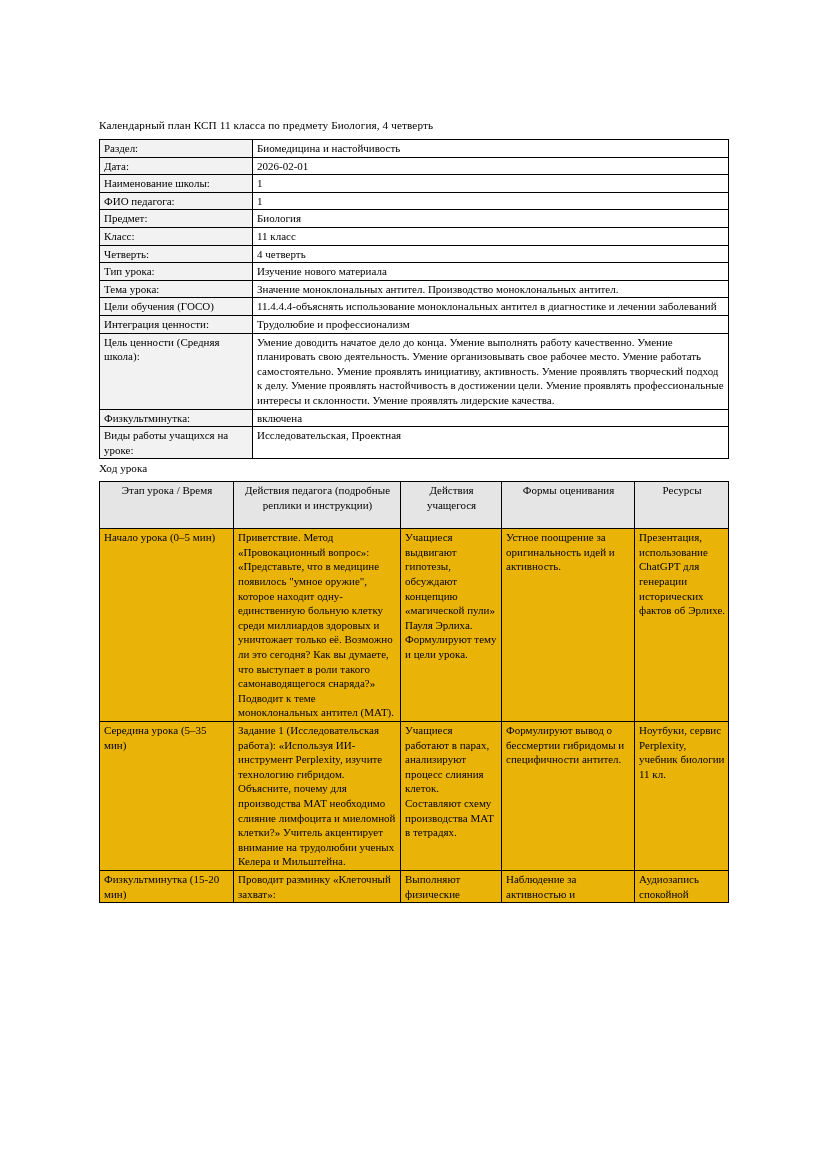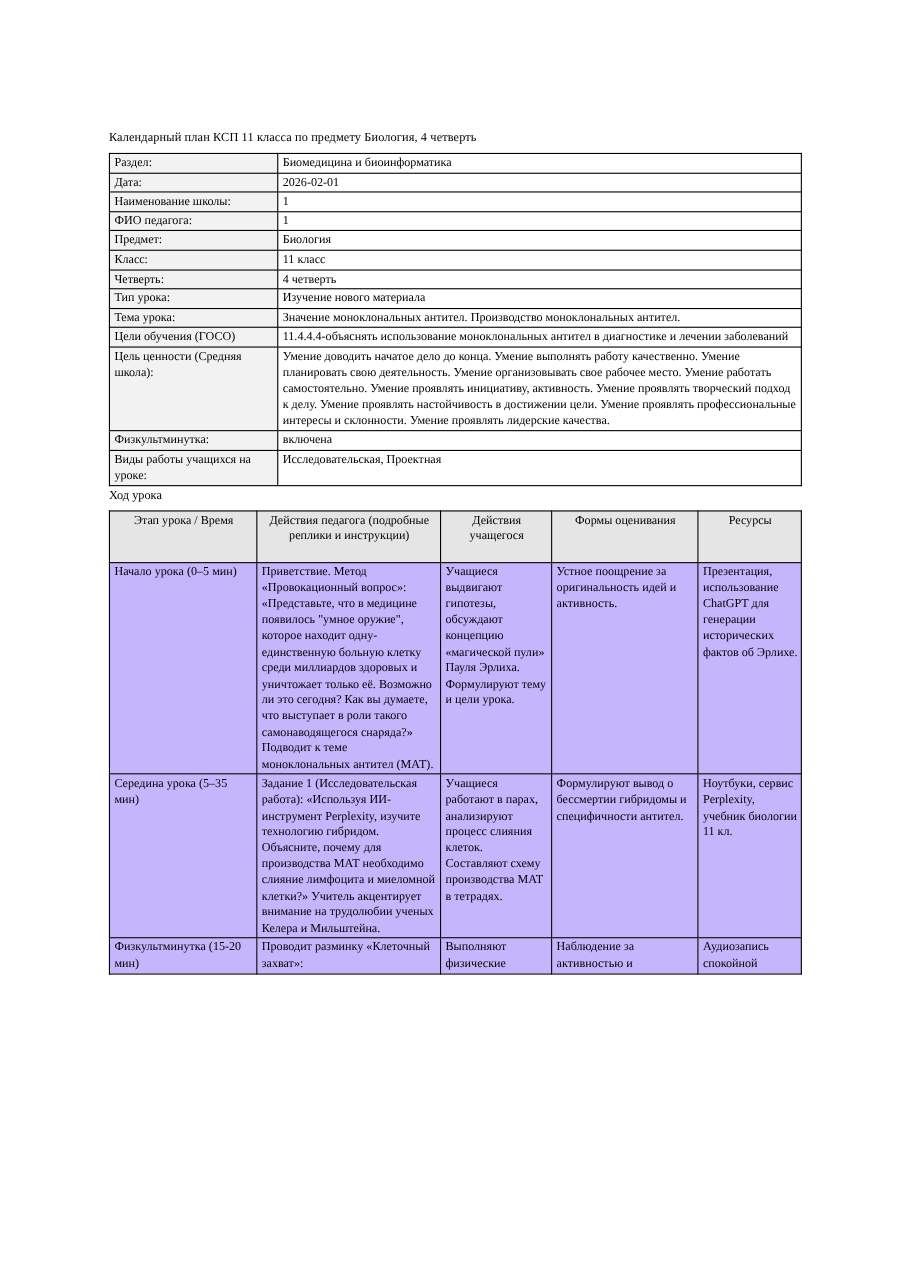--- a/index.html
+++ b/index.html
@@ -71,21 +71,21 @@
   .flow-table col.f2 { width: 167px; }
   .flow-table col.f3 { width: 101px; }
   .flow-table col.f4 { width: 133px; }
   .flow-table col.f5 { width: 94px; }
   .flow-table thead td {
     background: #e5e5e5;
     height: 44px;
     text-align: center;
   }
   .flow-table tbody td {
-    background: #c4b5fd;
+    background: #eab308;
     margin-top: 28px;
   }
   .clip-wrap {
     position: absolute;
     left: 0;
     top: 16px;
     width: 827px;
     height: 1069px;
     overflow: hidden;
   }
@@ -100,21 +100,21 @@
       <p class="doc-title">Календарный план КСП 11 класса по предмету Биология, 4 четверть</p>
 
       <table class="doc-table info-table">
         <colgroup>
           <col class="c-label">
           <col class="c-value">
         </colgroup>
         <tbody>
           <tr>
             <td class="label-cell">Раздел:</td>
-            <td class="value-cell">Биомедицина и биоинформатика</td>
+            <td class="value-cell">Биомедицина и настойчивость</td>
           </tr>
           <tr>
             <td class="label-cell">Дата:</td>
             <td class="value-cell">2026-02-01</td>
           </tr>
           <tr>
             <td class="label-cell">Наименование школы:</td>
             <td class="value-cell">1</td>
           </tr>
           <tr>
@@ -137,20 +137,24 @@
             <td class="label-cell">Тип урока:</td>
             <td class="value-cell">Изучение нового материала</td>
           </tr>
           <tr>
             <td class="label-cell">Тема урока:</td>
             <td class="value-cell">Значение моноклональных антител. Производство моноклональных антител.</td>
           </tr>
           <tr>
             <td class="label-cell">Цели обучения (ГОСО)</td>
             <td class="value-cell">11.4.4.4-объяснять использование моноклональных антител в диагностике и лечении заболеваний</td>
+          </tr>
+          <tr>
+            <td class="label-cell">Интеграция ценности:</td>
+            <td class="value-cell">Трудолюбие и профессионализм</td>
           </tr>
           <tr>
             <td class="label-cell">Цель ценности (Средняя школа):</td>
             <td class="value-cell">Умение доводить начатое дело до конца. Умение выполнять работу качественно. Умение планировать свою деятельность. Умение организовывать свое рабочее место. Умение работать самостоятельно. Умение проявлять инициативу, активность. Умение проявлять творческий подход к делу. Умение проявлять настойчивость в достижении цели. Умение проявлять профессиональные интересы и склонности. Умение проявлять лидерские качества.</td>
           </tr>
           <tr>
             <td class="label-cell">Физкультминутка:</td>
             <td class="value-cell">включена</td>
           </tr>
           <tr>

